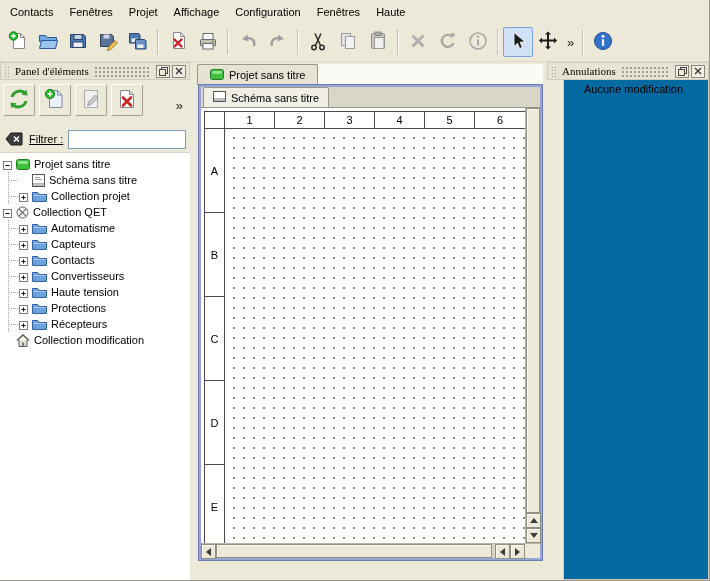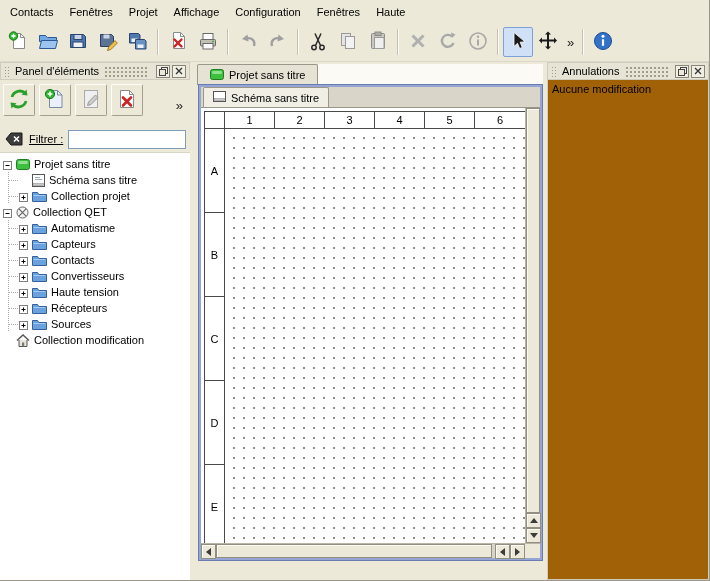--- a/index.html
+++ b/index.html
@@ -26,21 +26,21 @@
 
   
   .main { flex:1; display:flex; min-height:0; }
   .splitter { width:4px; flex:none; }
 
   
   .dock { display:flex; flex-direction:column; min-height:0; }
   .dock.left { width:190px; flex:none; }
   .dock.right { width:162px; flex:none; }
   .dock-header { height:18px; flex:none; display:flex; align-items:center; padding:0 3px;
-                 background:#e7e4d6; border:1px solid #cfccbe; }
+                 background:#e7e4d6; border:1px solid #cfccbe;font-family:Liberation Serif, serif; }
   .dock-grip-sm { width:7px; height:11px; margin-right:4px;
                   background-image:radial-gradient(#a19d8d 32%, transparent 38%); background-size:3px 3px; }
   .dock-grip { flex:1; height:11px; margin:0 5px;
                background-image:radial-gradient(#a19d8d 32%, transparent 38%); background-size:4px 4px; }
   .dock-title { white-space:nowrap; }
   .dock-btn { width:14px; height:13px; margin-left:2px; display:flex; align-items:center; justify-content:center;
               border:1px solid #8a8678; background:#f1eee3; }
 
   
   .pan-toolbar { height:46px; flex:none; display:flex; align-items:flex-start; gap:4px; padding:4px 3px 0 3px; }
@@ -108,21 +108,21 @@
   .hthumb { flex:1; margin-right:3px; }
   .sbtn { width:15px; height:15px; flex:none; display:flex; align-items:center; justify-content:center;
           background:#ece9d8; border:1px solid #938f80; box-shadow:inset 1px 1px 0 #fbfaf4; }
   .scorner { width:15px; flex:none; background:#ece9d8; }
   .tri-up { width:0;height:0;border-left:4px solid transparent;border-right:4px solid transparent;border-bottom:5px solid #3c3c3c; }
   .tri-down { width:0;height:0;border-left:4px solid transparent;border-right:4px solid transparent;border-top:5px solid #3c3c3c; }
   .tri-left { width:0;height:0;border-top:4px solid transparent;border-bottom:4px solid transparent;border-right:5px solid #3c3c3c; }
   .tri-right { width:0;height:0;border-top:4px solid transparent;border-bottom:4px solid transparent;border-left:5px solid #3c3c3c; }
 
   
-  .undo-content { flex:1; background:#a16207; border:1px solid #cfccbe; border-top:none; padding:3px 4px; }
+  .undo-content { flex:1; background:#0369a1; border:1px solid #cfccbe; border-top:none; padding:3px 20px;margin-left:16px; }
 </style>
 </head>
 <body>
 
 <div class="app">
 
   <div class="menubar">
     <span class="menu-item">Contacts</span>
     <span class="menu-item">Fenêtres</span>
     <span class="menu-item">Projet</span>
@@ -444,34 +444,34 @@
           <span class="exp"><svg width="9" height="9" viewBox="0 0 9 9">
                 <rect x="0.5" y="0.5" width="8" height="8" fill="#fff" stroke="#7f7f7f"></rect>
                 <path d="M2.5 4.5h4M4.5 2.5v4" stroke="#000"></path>
               </svg></span>
           <span class="ticon">
               <svg width="15" height="12" viewBox="0 0 15 12">
                 <path d="M0.5 2.5h5l1.5 2h7.5v7h-14z" fill="#6ba1dc" stroke="#31609e"></path>
                 <path d="M1.5 5.5h12" stroke="#a9c9ec"></path>
               </svg>
             </span>
+          <span class="tlabel">Protections</span>
+        </div>
+        <div class="trow d1">
+          <span class="exp"><svg width="9" height="9" viewBox="0 0 9 9">
+                <rect x="0.5" y="0.5" width="8" height="8" fill="#fff" stroke="#7f7f7f"></rect>
+                <path d="M2.5 4.5h4M4.5 2.5v4" stroke="#000"></path>
+              </svg></span>
+          <span class="ticon">
+              <svg width="15" height="12" viewBox="0 0 15 12">
+                <path d="M0.5 2.5h5l1.5 2h7.5v7h-14z" fill="#6ba1dc" stroke="#31609e"></path>
+                <path d="M1.5 5.5h12" stroke="#a9c9ec"></path>
+              </svg>
+            </span>
           <span class="tlabel">Récepteurs</span>
-        </div>
-        <div class="trow d1">
-          <span class="exp"><svg width="9" height="9" viewBox="0 0 9 9">
-                <rect x="0.5" y="0.5" width="8" height="8" fill="#fff" stroke="#7f7f7f"></rect>
-                <path d="M2.5 4.5h4M4.5 2.5v4" stroke="#000"></path>
-              </svg></span>
-          <span class="ticon">
-              <svg width="15" height="12" viewBox="0 0 15 12">
-                <path d="M0.5 2.5h5l1.5 2h7.5v7h-14z" fill="#6ba1dc" stroke="#31609e"></path>
-                <path d="M1.5 5.5h12" stroke="#a9c9ec"></path>
-              </svg>
-            </span>
-          <span class="tlabel">Sources</span>
         </div>
         <div class="trow">
           <span class="exp-sp"></span>
           <span class="ticon">
               <svg width="14" height="13" viewBox="0 0 14 13">
                 <path d="M1 6.5L7 1l6 5.5" fill="none" stroke="#555" stroke-width="1.4"></path>
                 <path d="M3 6v6.5h8V6" fill="#e8e4d8" stroke="#555"></path>
                 <rect x="6" y="8.5" width="2.2" height="4" fill="#777"></rect>
               </svg>
             </span>

